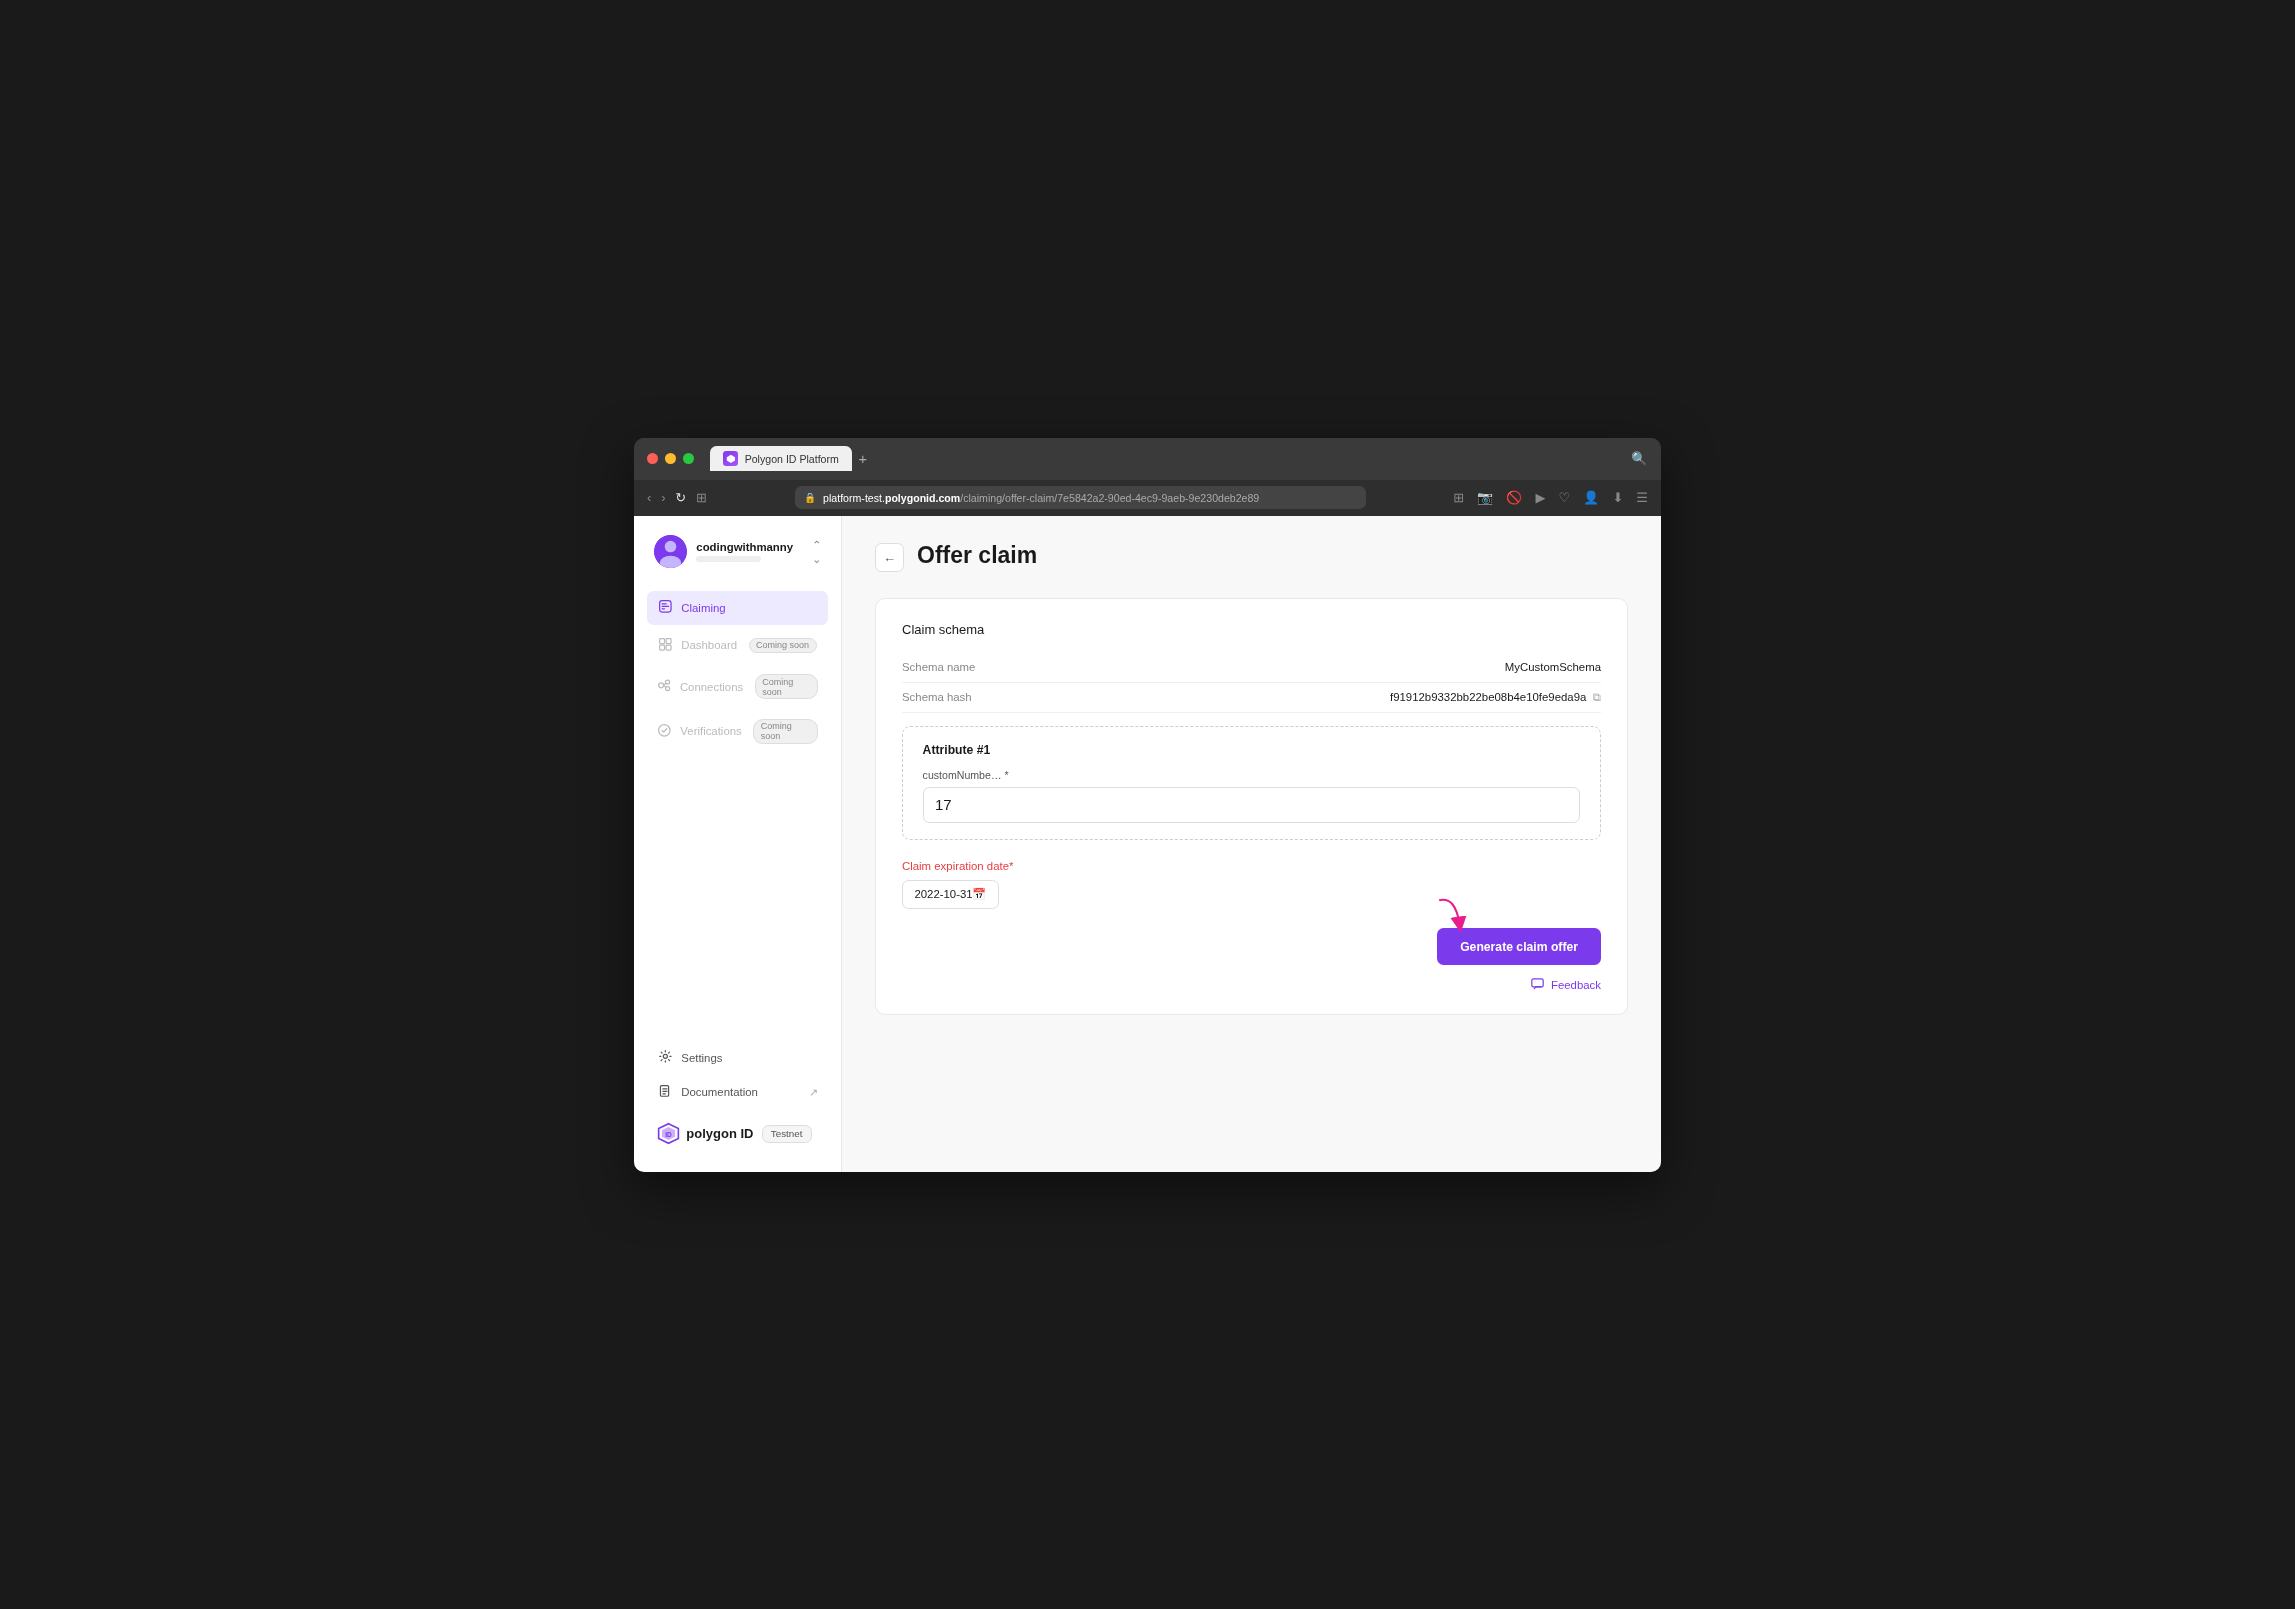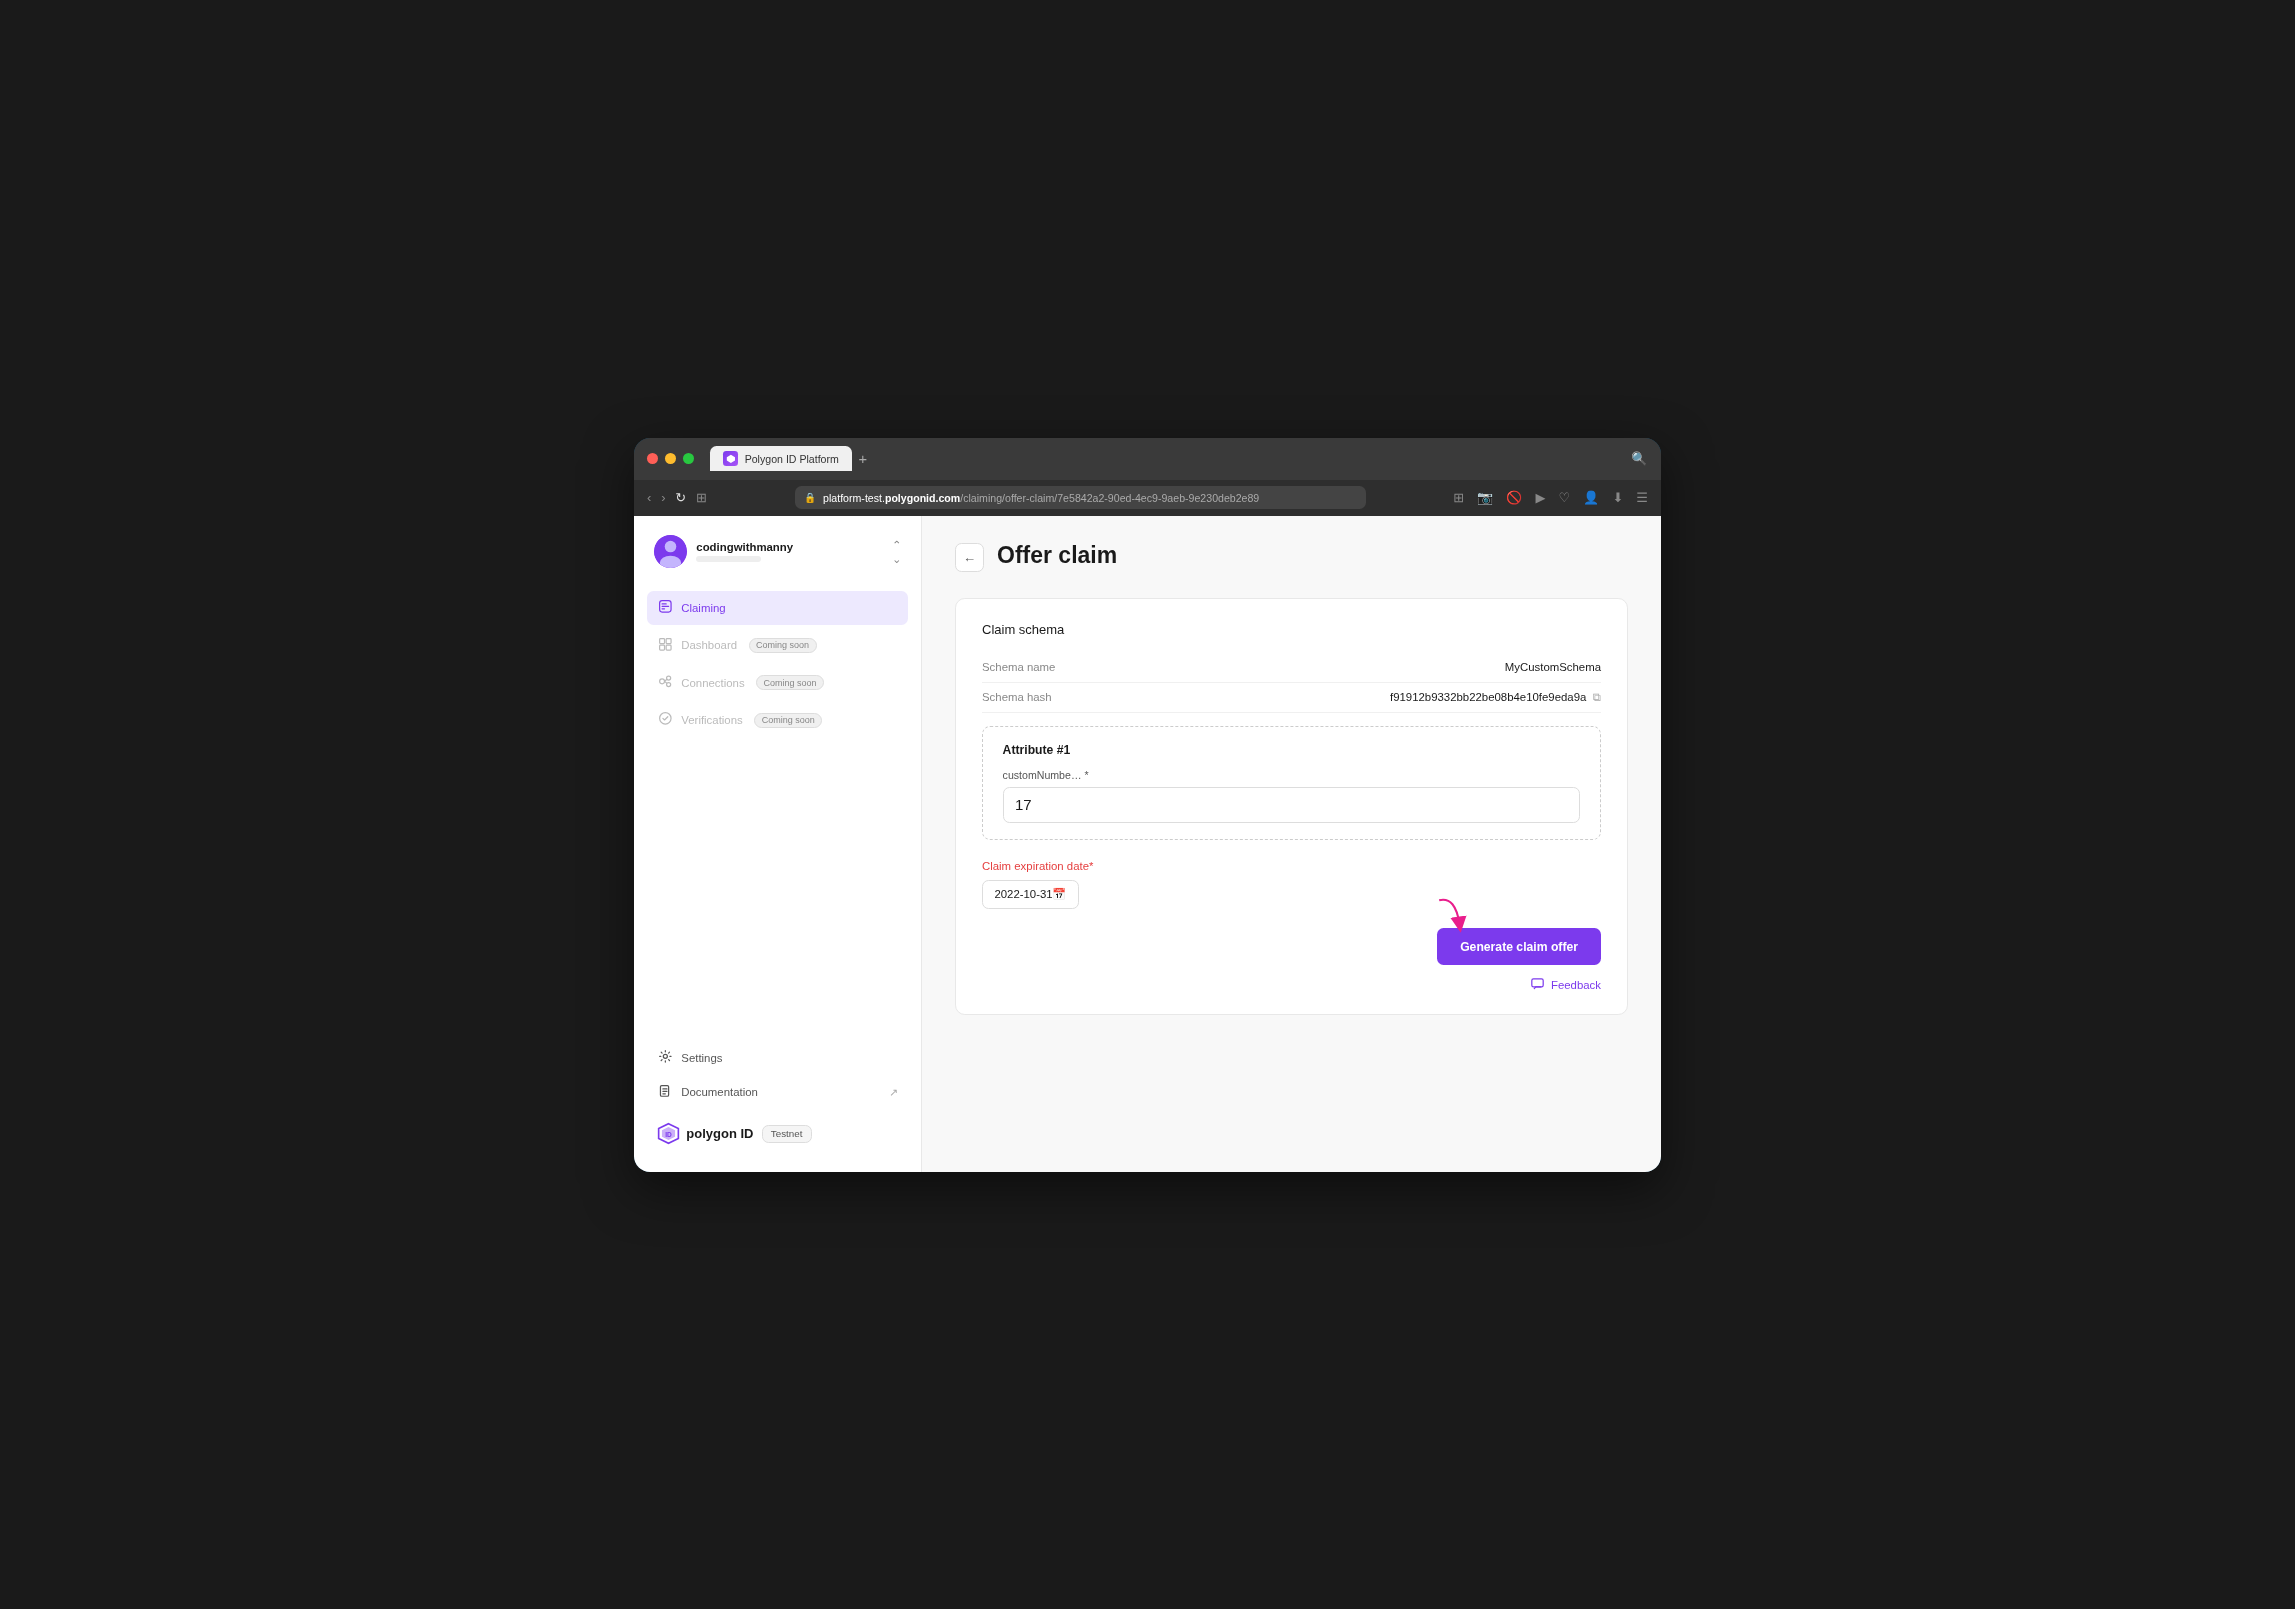--- a/index.html
+++ b/index.html
@@ -9,21 +9,21 @@
       justify-content: center;
       align-items: center;
       min-height: 100vh;
       font-family: -apple-system, BlinkMacSystemFont, 'Segoe UI', sans-serif;
     }
 
     .window {
       width: 1027px;
       height: 734px;
       background: #0c4a6e;
-      border-radius: 16px;
+      border-radius: 10px;
       overflow: hidden;
       box-shadow: 0 16.3px 49px rgba(0,0,0,0.5);
       display: flex;
       flex-direction: column;
     }
 
     
     .titlebar {
       background: #3a3a3a;
       height: 42px;
@@ -120,21 +120,21 @@
 
     
     .app-body {
       display: flex;
       flex: 1;
       overflow: hidden;
     }
 
     
     .sidebar {
-      width: 288px;
+      width: 208px;
       background: #fff;
       border-right: 0.8px solid #e8e8e8;
       display: flex;
       flex-direction: column;
       flex-shrink: 0;
       padding: 19.6px 13px;
     }
 
     .user-section {
       display: flex;

